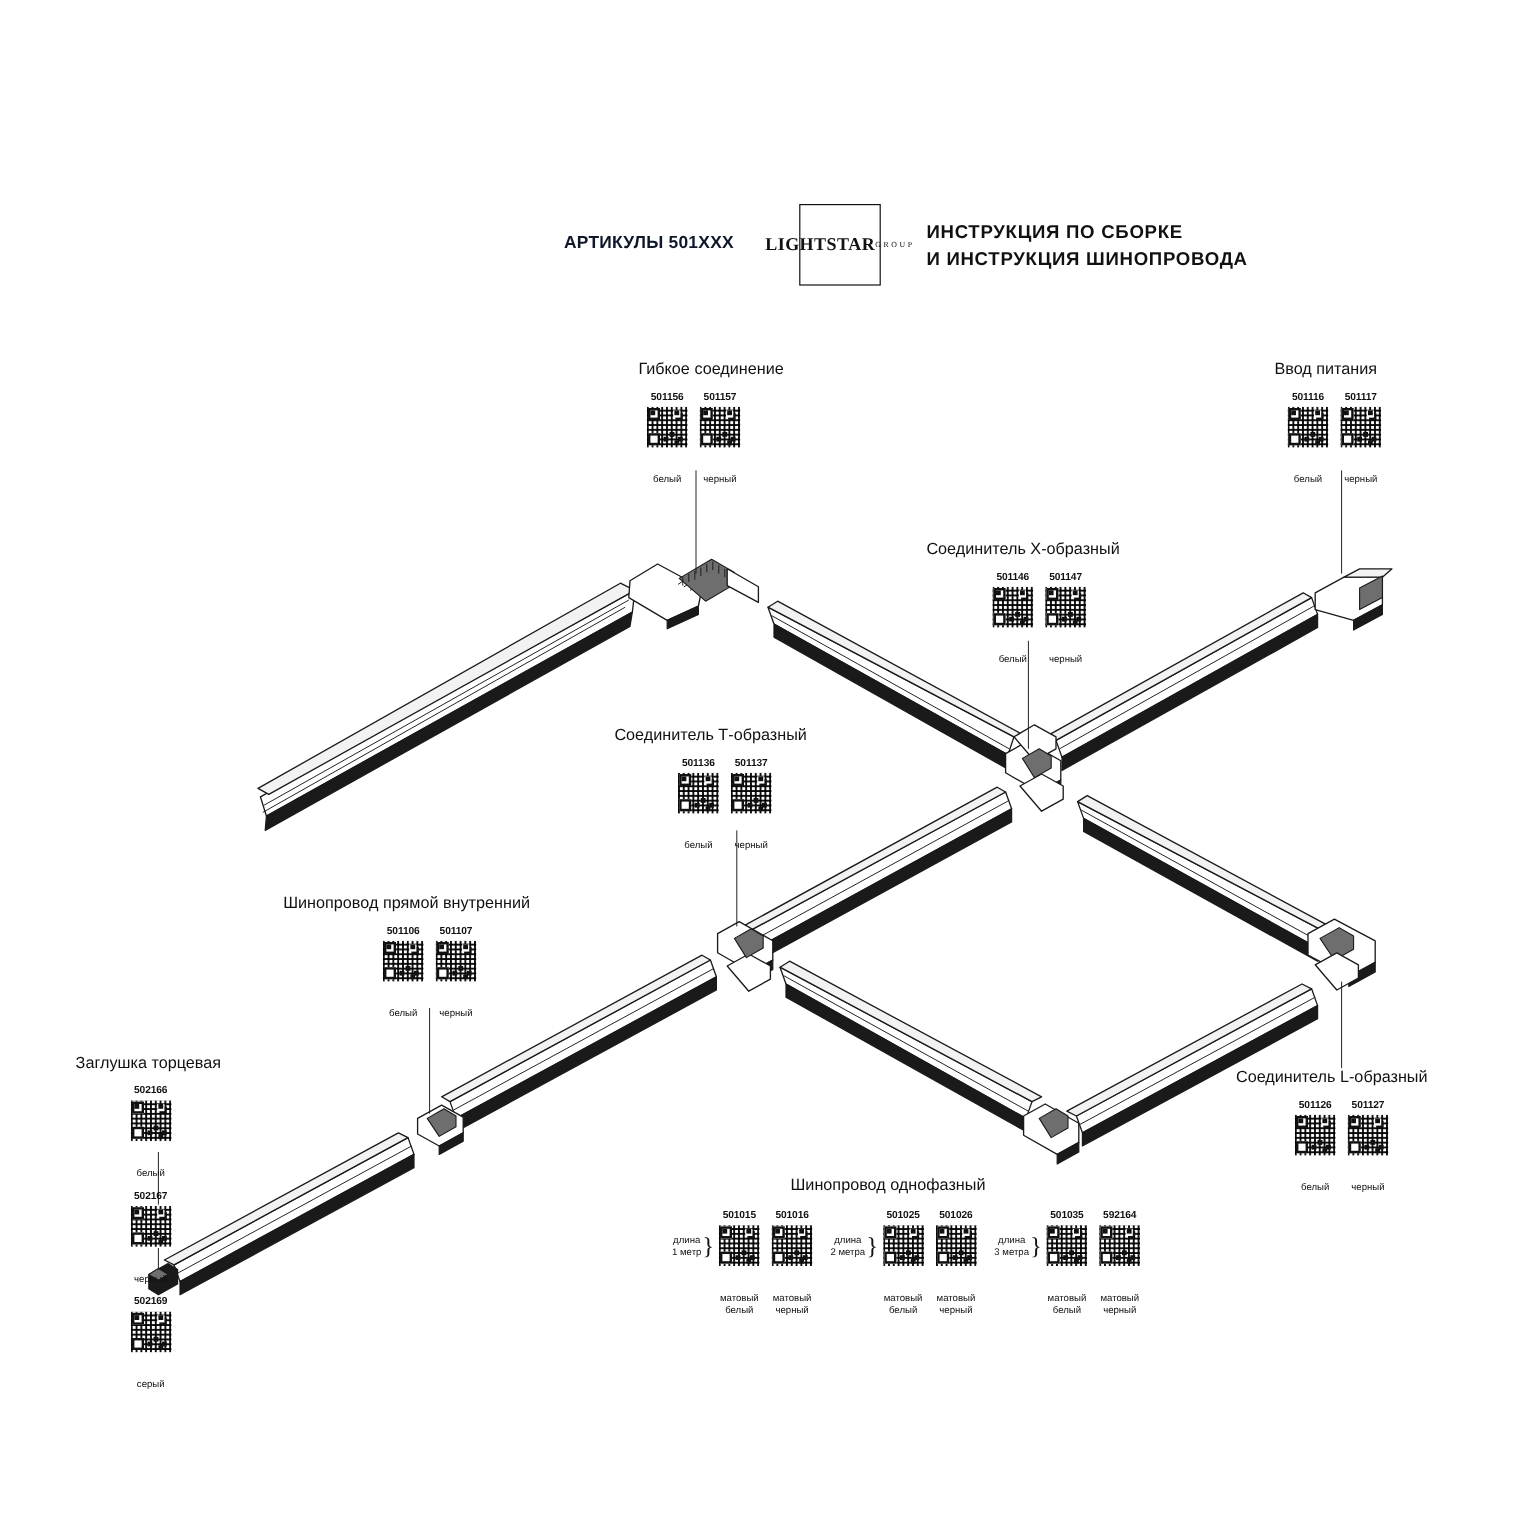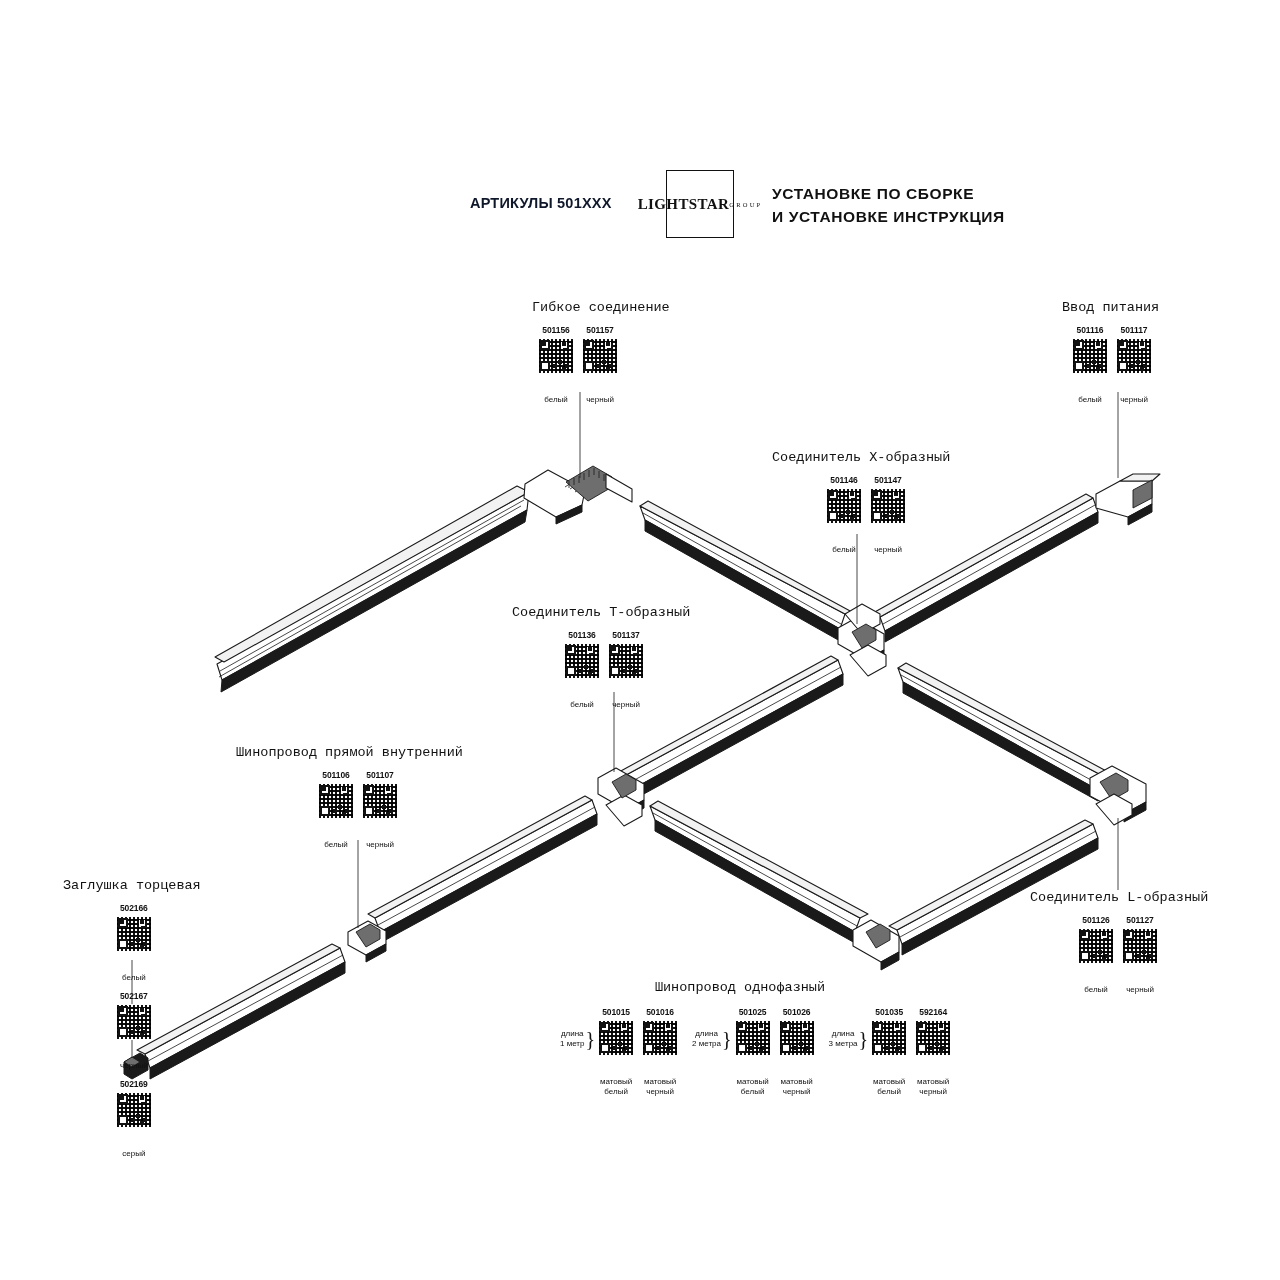--- a/index.html
+++ b/index.html
@@ -51,21 +51,20 @@
     letter-spacing: 0.6px;
     line-height: 1.5;
     color: #111;
   }
 
   
   .grp-title {
     font-size: 13.5px;
     color: #111;
     white-space: nowrap;
-    font-family: Liberation Mono, monospace;
   }
   .codes-row { display: flex; gap: 8px; }
   .code-cell { display: flex; flex-direction: column; align-items: center; }
   .code-num {
     font-size: 8.5px;
     font-weight: bold;
     color: #111;
     margin-bottom: 3px;
     letter-spacing: -0.1px;
   }
@@ -264,22 +263,22 @@
 
 <div class="abs" id="header-articles">АРТИКУЛЫ 501XXX</div>
 
 <div class="abs" id="logo-box">
   <div class="l1">LIGHT</div>
   <div class="l2">STAR</div>
   <div class="l3">GROUP</div>
 </div>
 
 <div class="abs" id="header-title">
-  <div>УСТАНОВКЕ ПО СБОРКЕ</div>
-  <div>И УСТАНОВКЕ ИНСТРУКЦИЯ</div>
+  <div>ИНСТРУКЦИЯ ПО СБОРКЕ</div>
+  <div>И ИНСТРУКЦИЯ ШИНОПРОВОДА</div>
 </div>
 
 <div class="abs" style="left:532px; top:300px;">
   <div class="grp-title">Гибкое соединение</div>
   <div class="codes-row" style="margin-top:10px; margin-left:6px;">
     <div class="code-cell">
       <div class="code-num">501156</div>
       <div class="qr">
           <i class="inner"></i>
           <i class="dot"></i>

